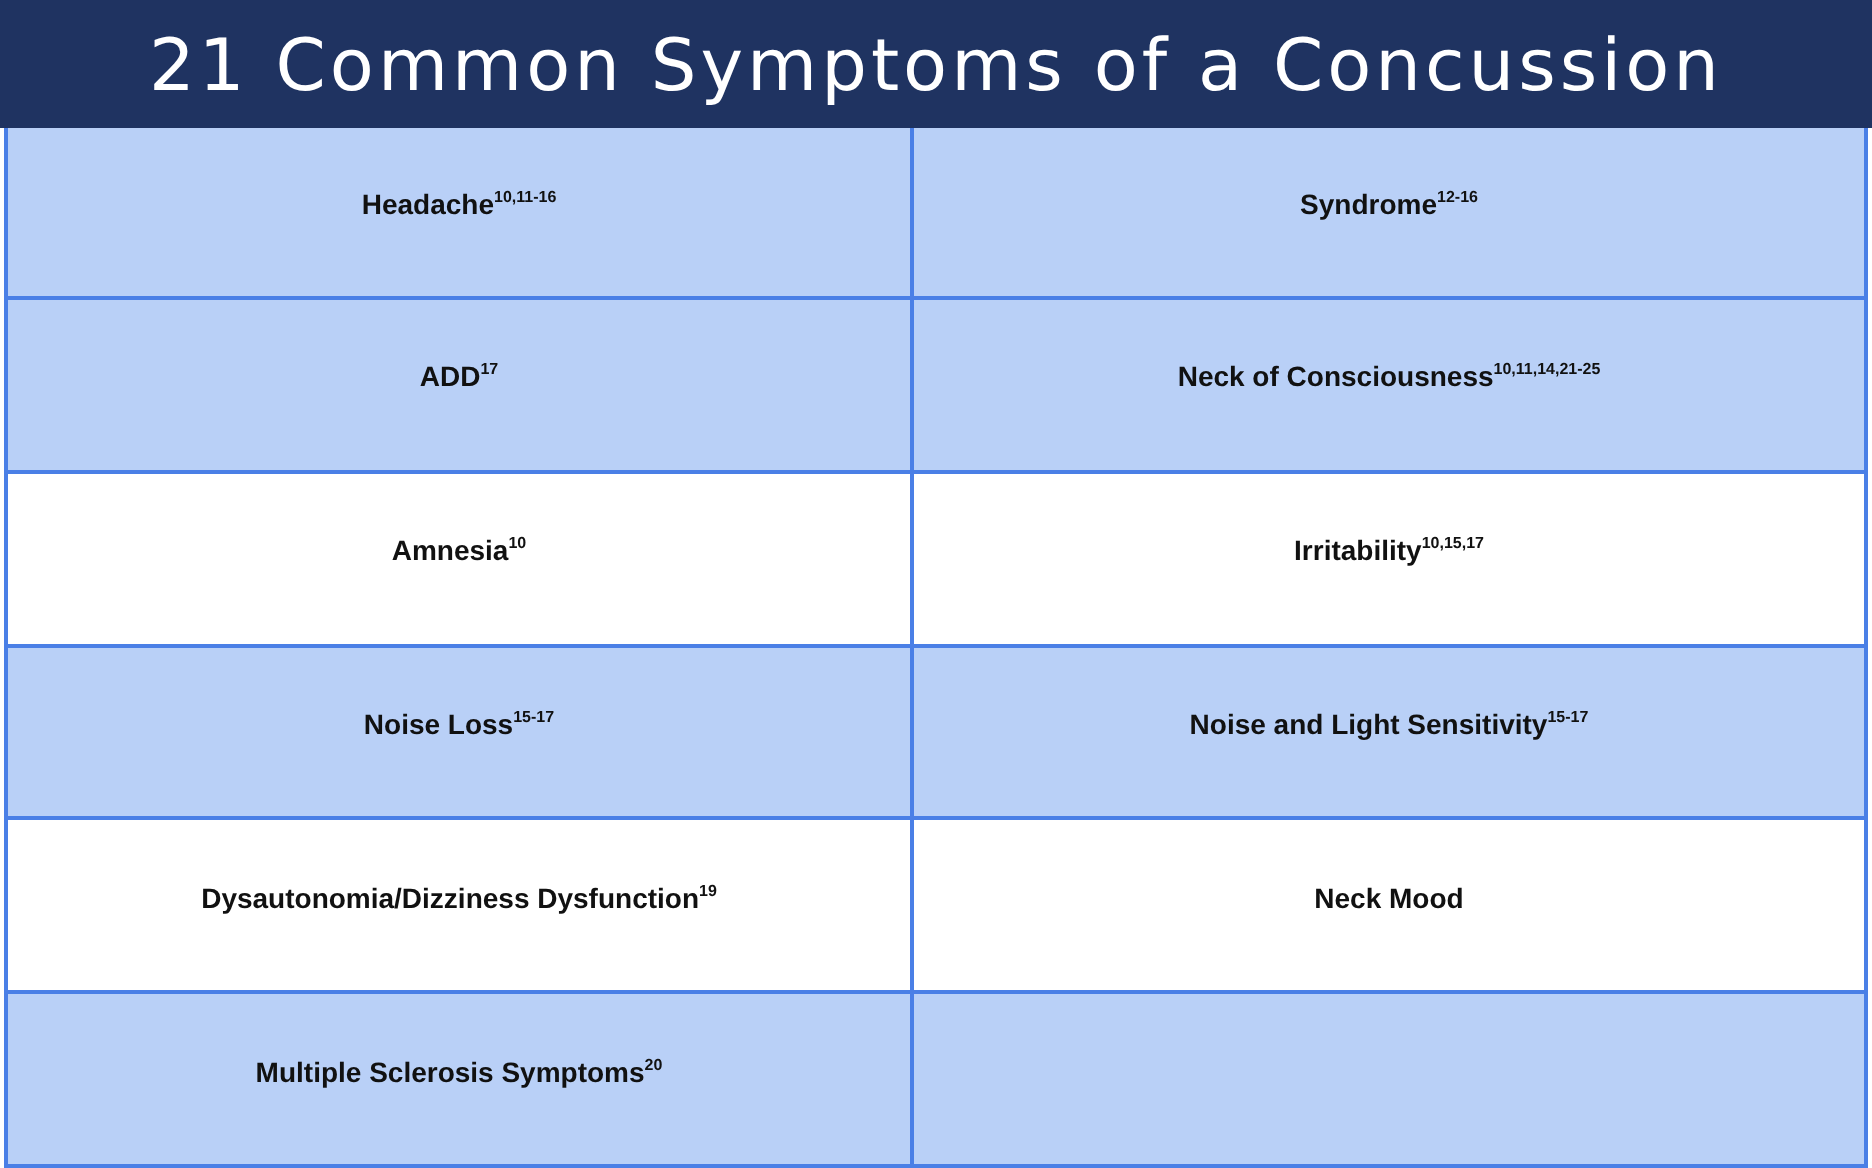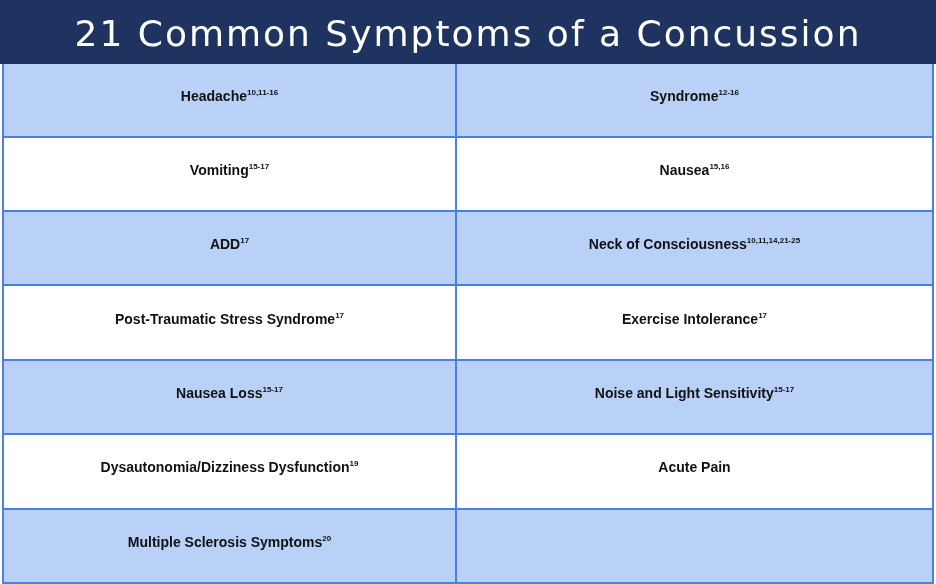--- a/index.html
+++ b/index.html
@@ -25,38 +25,34 @@
 <table class="table">
   <colgroup>
       <col class="c1">
       <col>
     </colgroup>
   <tbody id="tbody">
       <tr class="blue">
         <td><span class="lbl"><span>Headache</span><sup>10,11-16</sup></span></td>
         <td><span class="lbl"><span>Syndrome</span><sup>12-16</sup></span></td>
       </tr>
-      <tr class="white">
-        <td><span class="lbl"><span>Vomiting</span><sup>15-17</sup></span></td>
-        <td><span class="lbl"><span>Nausea</span><sup>15,16</sup></span></td>
-      </tr>
       <tr class="blue">
         <td><span class="lbl"><span>ADD</span><sup>17</sup></span></td>
         <td><span class="lbl"><span>Neck of Consciousness</span><sup>10,11,14,21-25</sup></span></td>
       </tr>
       <tr class="white">
-        <td><span class="lbl"><span>Post-Traumatic Stress Syndrome</span><sup>17</sup></span></td>
-        <td><span class="lbl"><span>Exercise Intolerance</span><sup>17</sup></span></td>
+        <td><span class="lbl"><span>Amnesia</span><sup>10</sup></span></td>
+        <td><span class="lbl"><span>Irritability</span><sup>10,15,17</sup></span></td>
       </tr>
       <tr class="blue">
-        <td><span class="lbl"><span>Nausea Loss</span><sup>15-17</sup></span></td>
+        <td><span class="lbl"><span>Noise Loss</span><sup>15-17</sup></span></td>
         <td><span class="lbl"><span>Noise and Light Sensitivity</span><sup>15-17</sup></span></td>
       </tr>
       <tr class="white">
         <td><span class="lbl"><span>Dysautonomia/Dizziness Dysfunction</span><sup>19</sup></span></td>
-        <td><span class="lbl"><span>Acute Pain</span><sup></sup></span></td>
+        <td><span class="lbl"><span>Neck Mood</span><sup></sup></span></td>
       </tr>
       <tr class="blue">
         <td><span class="lbl"><span>Multiple Sclerosis Symptoms</span><sup>20</sup></span></td>
         <td><span class="lbl"><span></span><sup></sup></span></td>
       </tr>
     </tbody>
 </table>
 
 </body></html>

